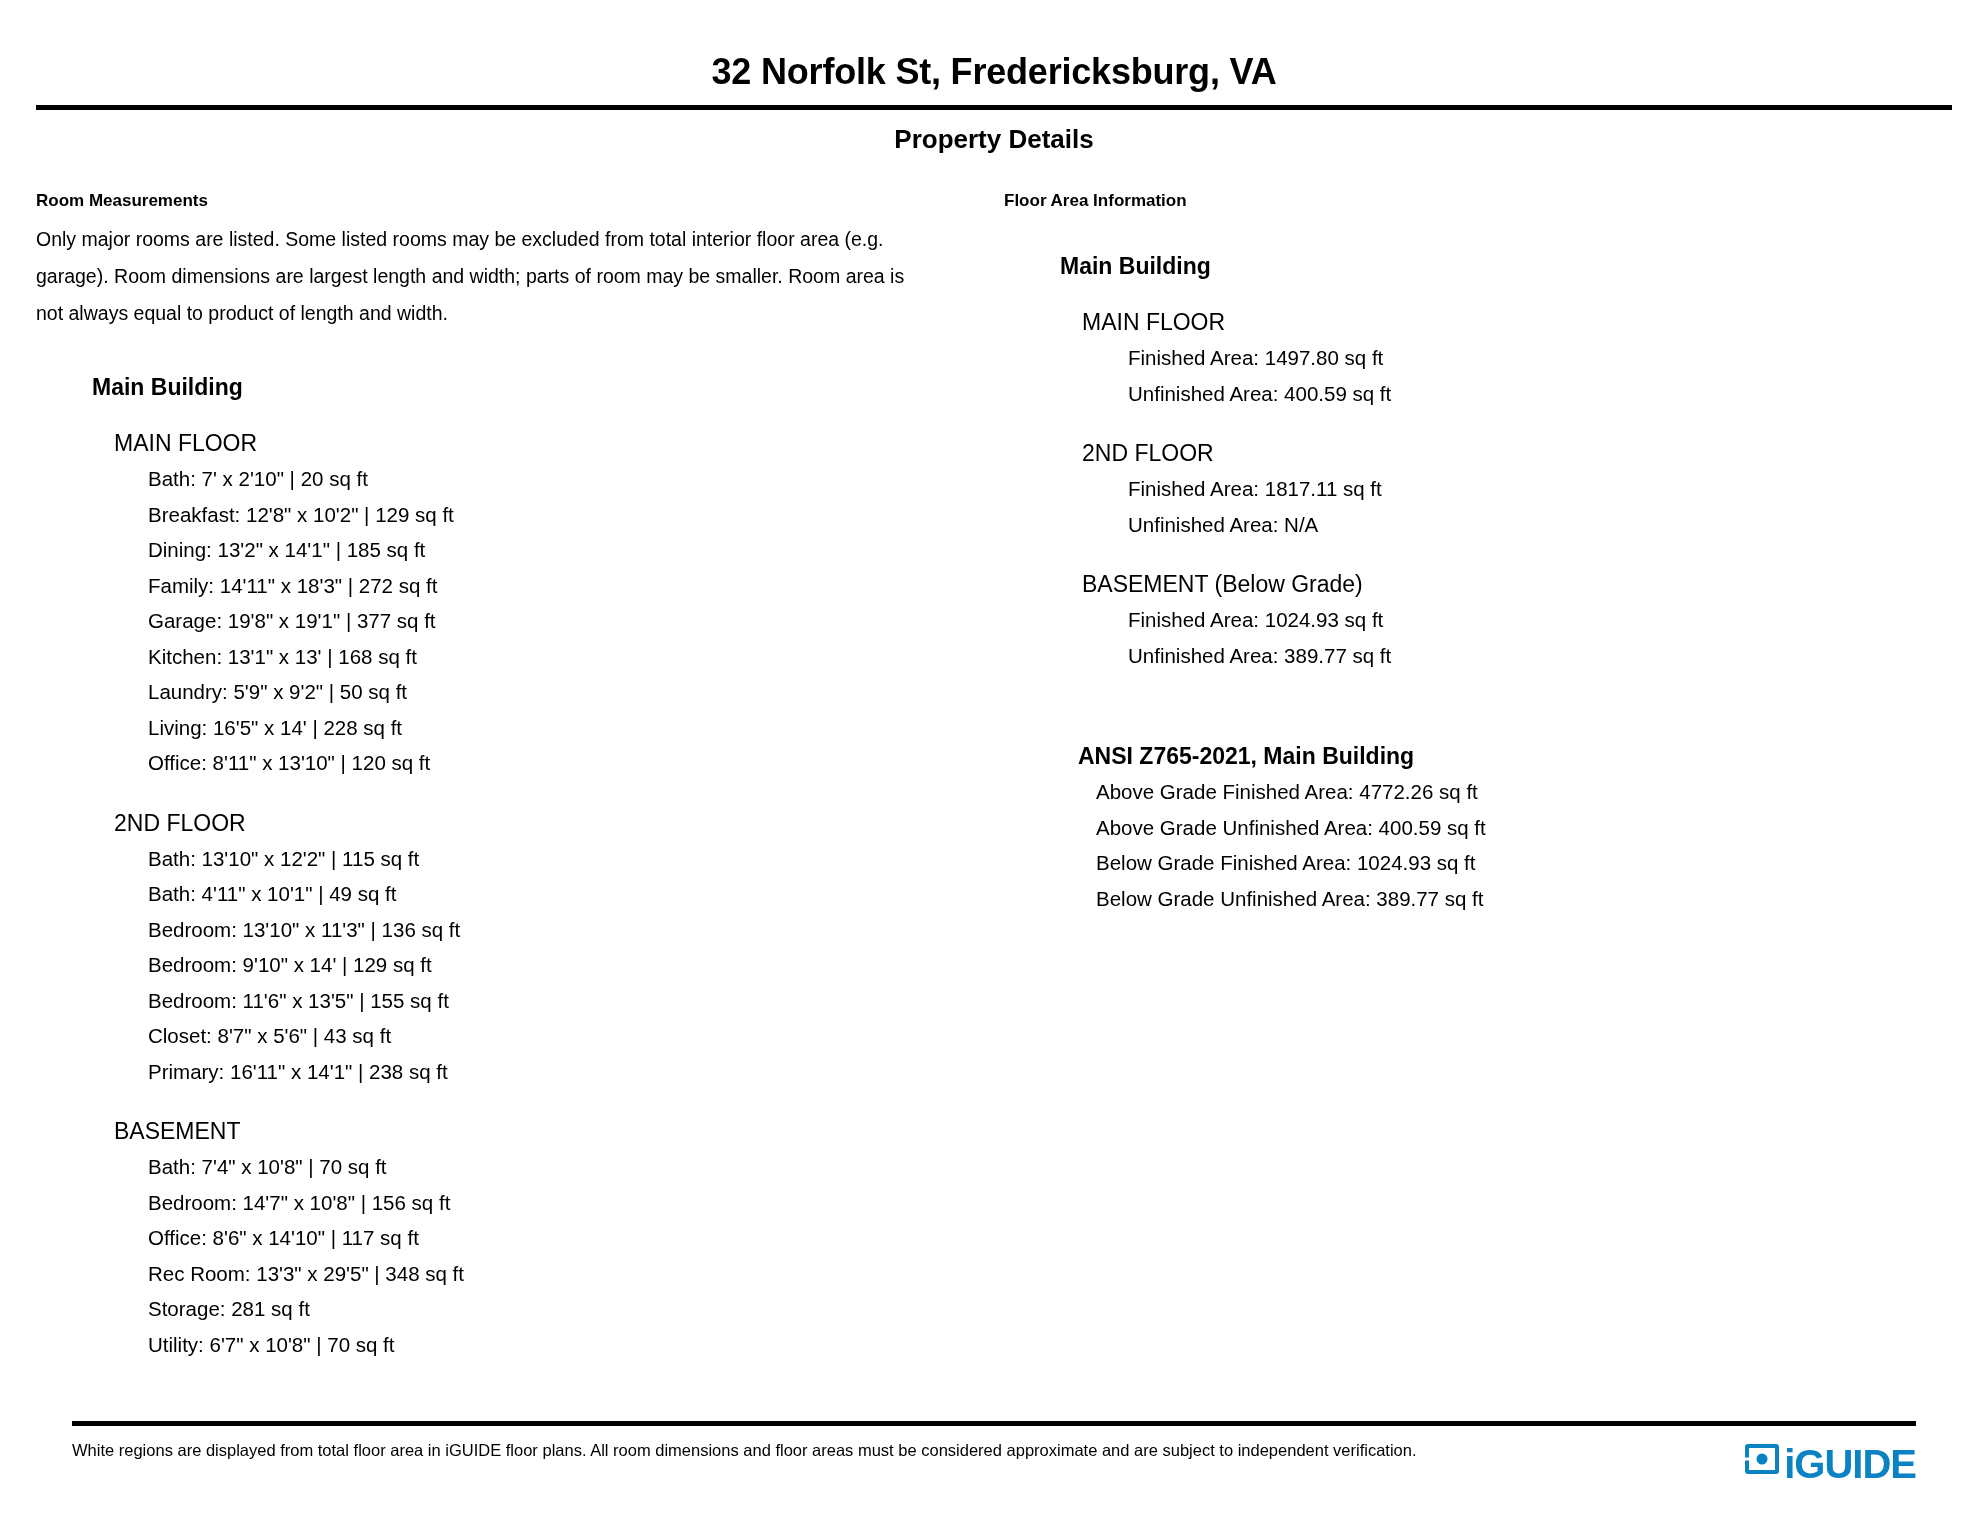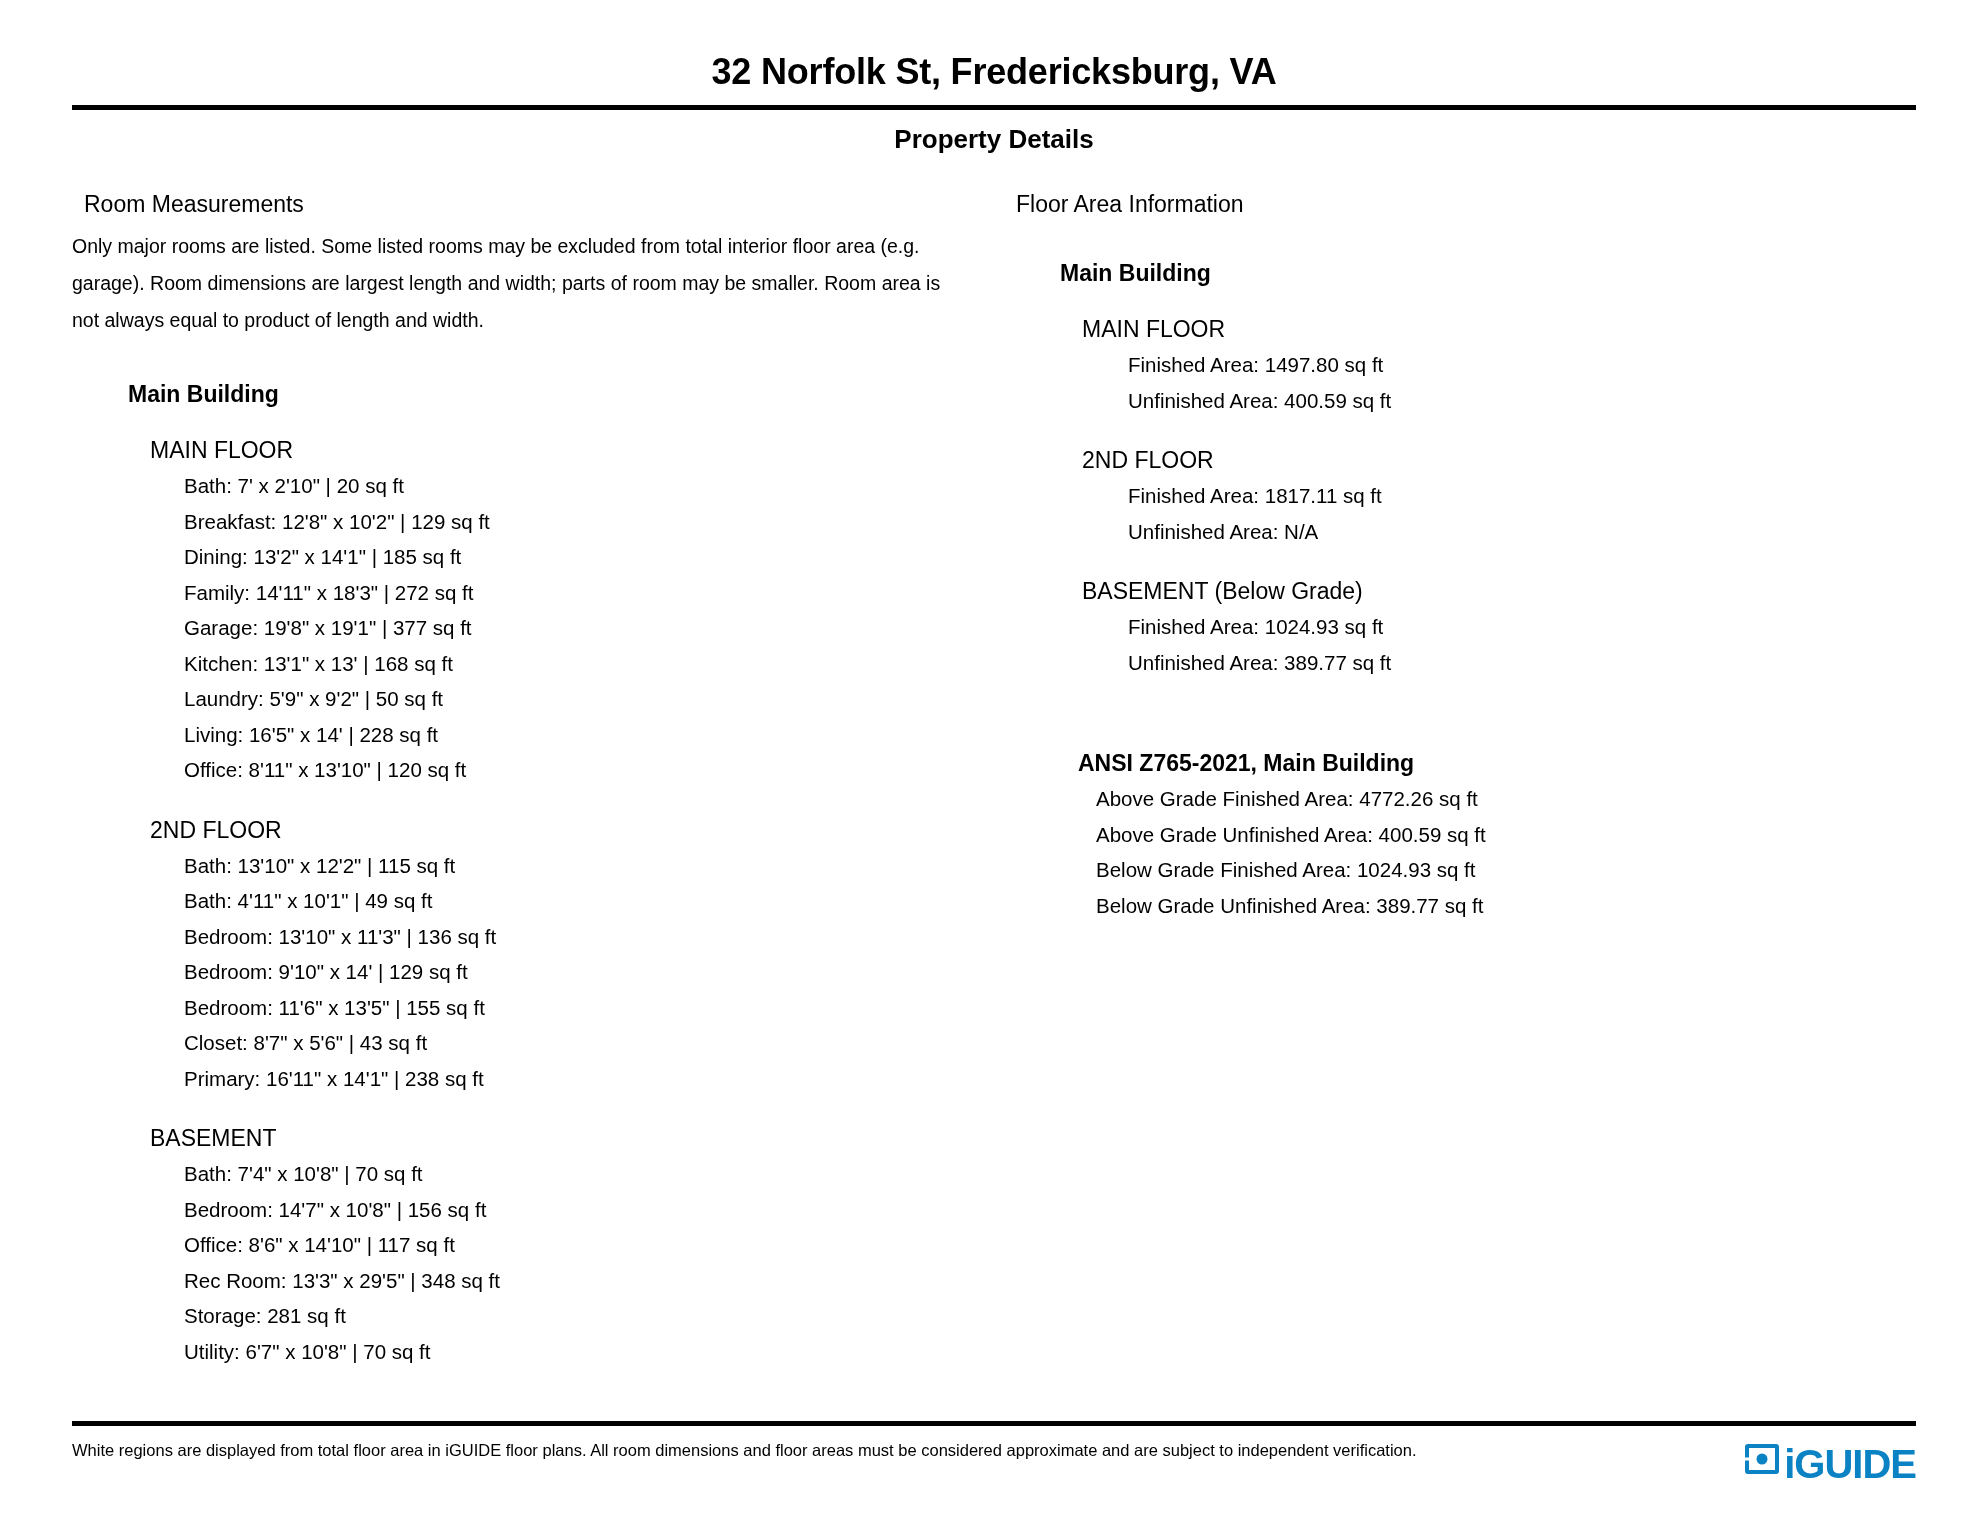--- a/index.html
+++ b/index.html
@@ -14,21 +14,21 @@
     color: #000000;
     position: relative;
     overflow: hidden;
   }
   .page {
     position: absolute;
     left: 0; top: 0;
     width: 1988px;
     height: 1536px;
     box-sizing: border-box;
-    padding: 0 72px;
+    padding: 0 36px;
   }
   
   .doc-title {
     text-align: center;
     font-size: 36px;
     font-weight: bold;
     letter-spacing: -0.2px;
     margin: 0;
     padding-top: 52px;
     line-height: 1.1;
@@ -52,23 +52,23 @@
     margin-top: 38px;
   }
   .col {
     width: 50%;
     box-sizing: border-box;
   }
   .col.left { padding-right: 40px; }
   .col.right { padding-left: 10px; }
 
   .section-title {
-    font-size: 23px;
-    font-weight: normal;
-    margin: 0 0 10px 12px;
+    font-size: 17px;
+    font-weight: bold;
+    margin: 0 0 10px 0;
   }
   .section-note {
     font-size: 19.5px;
     line-height: 37px;
     margin: 0;
     max-width: 900px;
   }
   
   .building {
     margin-top: 42px;

